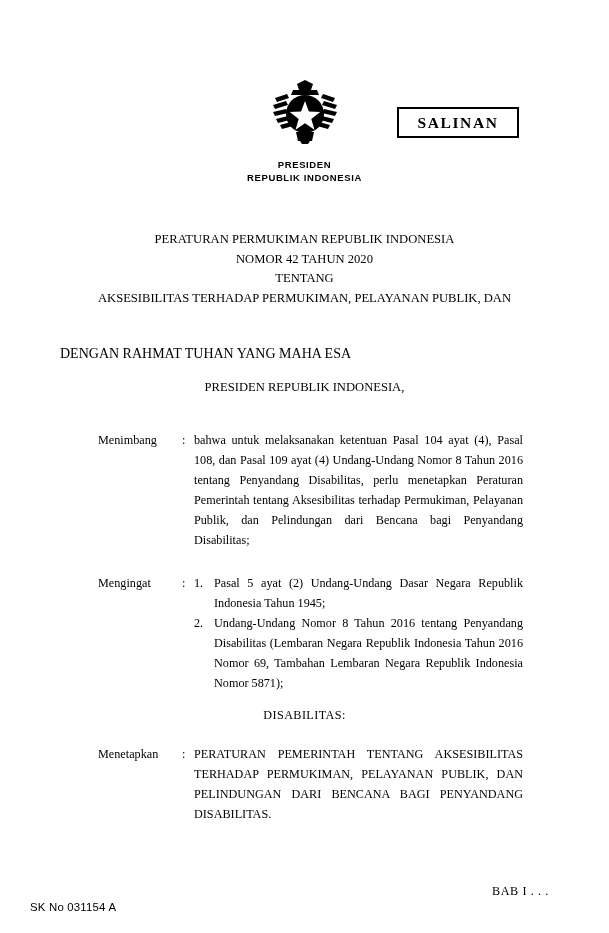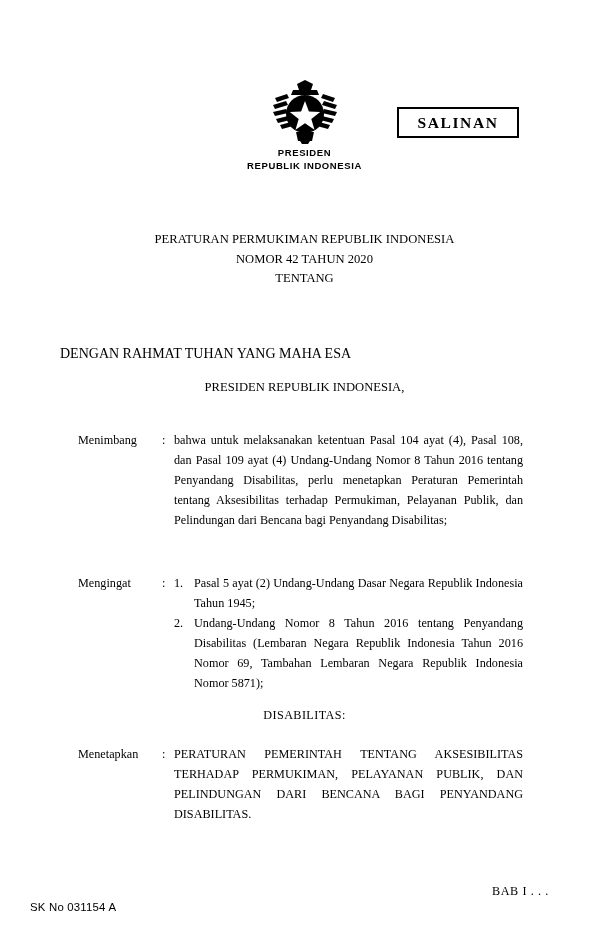--- a/index.html
+++ b/index.html
@@ -33,21 +33,21 @@
   }
   .emblem {
     width: 76px;
     height: 66px;
     margin: 0 auto;
     position: relative;
   }
   .emblem svg { display: block; }
 
   .emblem-caption {
-    margin-top: 2px;
+    margin-top: 14px;
     font-family: "Liberation Sans", sans-serif;
     font-size: 9.5px;
     font-weight: bold;
     letter-spacing: 0.6px;
     line-height: 13px;
   }
 
   
   .salinan-box {
     position: absolute;
@@ -100,20 +100,21 @@
   .clause {
     position: absolute;
     left: 78px;
     width: 445px;
     font-size: 12.2px;
     line-height: 20px;
   }
   .clause-row {
     display: flex;
     align-items: flex-start;
+    margin-left: 20px;
   }
   .clause-label {
     width: 84px;
     flex: 0 0 84px;
   }
   .clause-colon {
     width: 12px;
     flex: 0 0 12px;
   }
   .clause-body {
@@ -217,20 +218,21 @@
   </div>
 
   <div class="salinan-box">
     <span>SALINAN</span>
   </div>
 
   <div class="title-block">
     <div>PERATURAN PERMUKIMAN REPUBLIK INDONESIA</div>
     <div>NOMOR 42 TAHUN 2020</div>
     <div>TENTANG</div>
+    <div>AKSESIBILITAS TERHADAP PERMUKIMAN, PELAYANAN PUBLIK, DAN</div>
   </div>
 
   <div class="mandate">DENGAN RAHMAT TUHAN YANG MAHA ESA</div>
   <div class="preslabel">PRESIDEN REPUBLIK INDONESIA,</div>
 
   <div class="clause" id="menimbang">
     <div class="clause-row">
       <div class="clause-label">Menimbang</div>
       <div class="clause-colon">:</div>
       <div class="clause-body">

